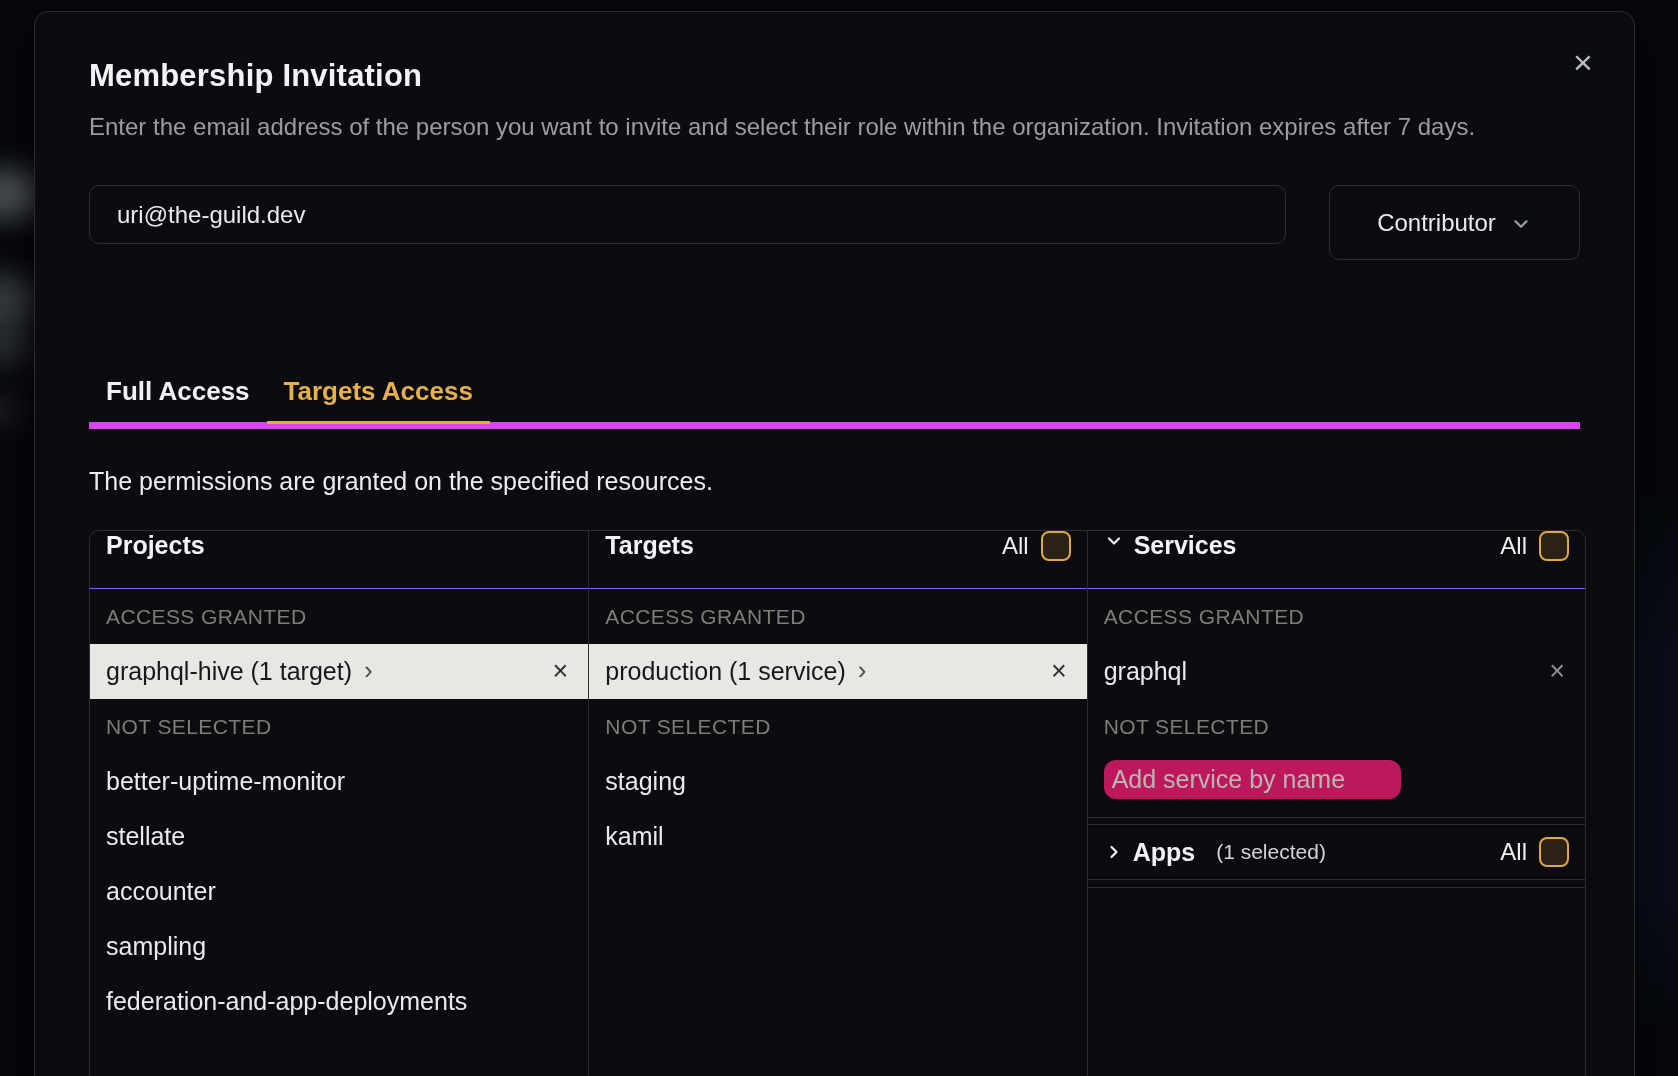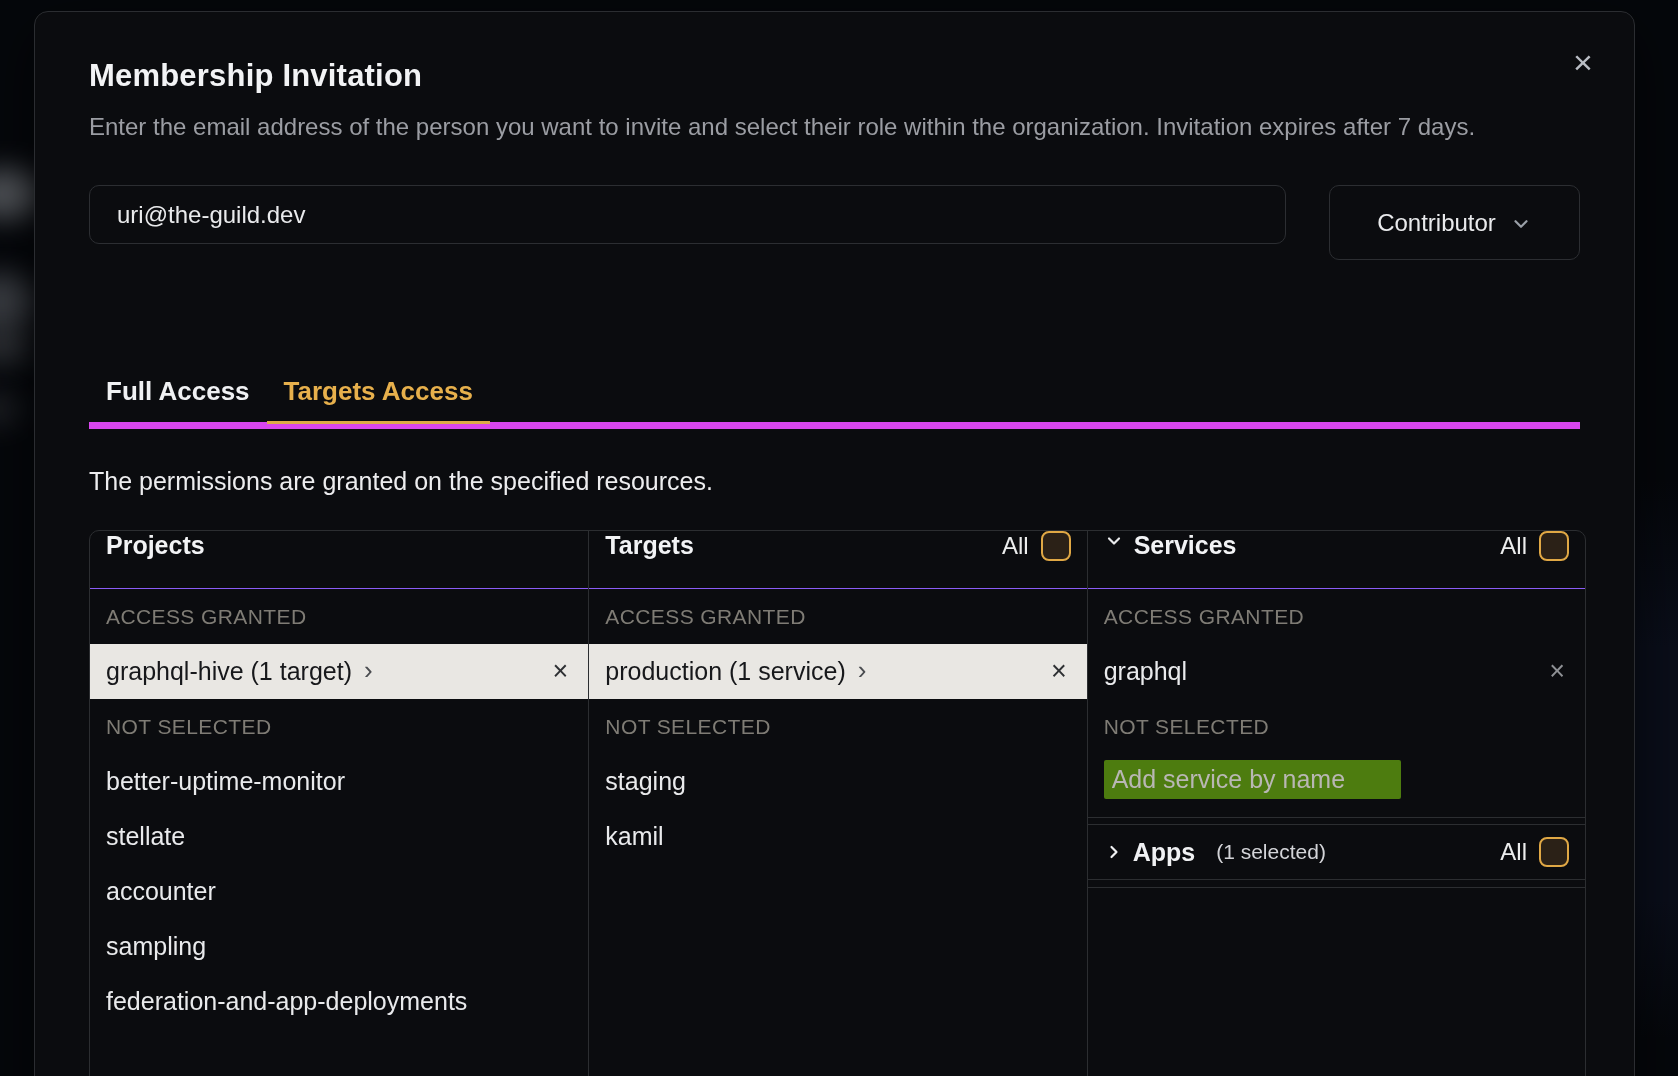--- a/index.html
+++ b/index.html
@@ -93,21 +93,21 @@
   .row-x {
     margin-left:auto; background:none; border:none; cursor:pointer;
     font-size:27px; line-height:1; color:#2e3033; font-family:"Liberation Sans", sans-serif;
   }
   .row-x.light { color:#8f9195; }
 
   
   .svc-main { display:flex; flex-direction:column; border-bottom:1px solid #2c2e31; }
   .add-row { flex:none; padding:6px 16px 18px; }
   .add-input {
-    width:297px; height:39px; background:#4d7c0f; border:none; border-radius:2px;
+    width:297px; height:39px; background:#be185d; border:none; border-radius:12px;
     padding:0 10px 0 8px; font-size:25px; color:#e9eaec;
     font-family:"Liberation Sans", sans-serif; outline:none;
   }
   .add-input::placeholder { color:#b9b7b4; opacity:1; }
   .apps-bar {
     margin-top:6px; height:56px; flex:none;
     border-top:1px solid #2c2e31; border-bottom:1px solid #2c2e31;
     display:flex; align-items:center; padding:12px 16px; gap:9px; cursor:pointer;
   }
   .apps-title { font-size:25px; font-weight:700; color:#f0f1f3; }

